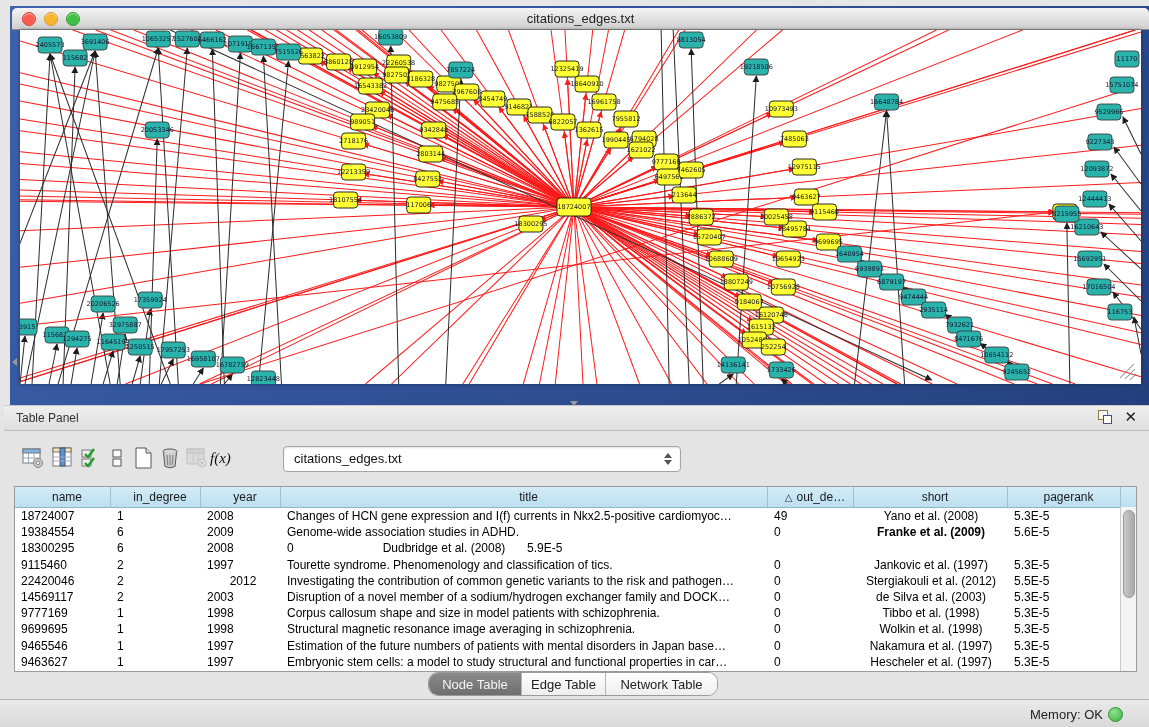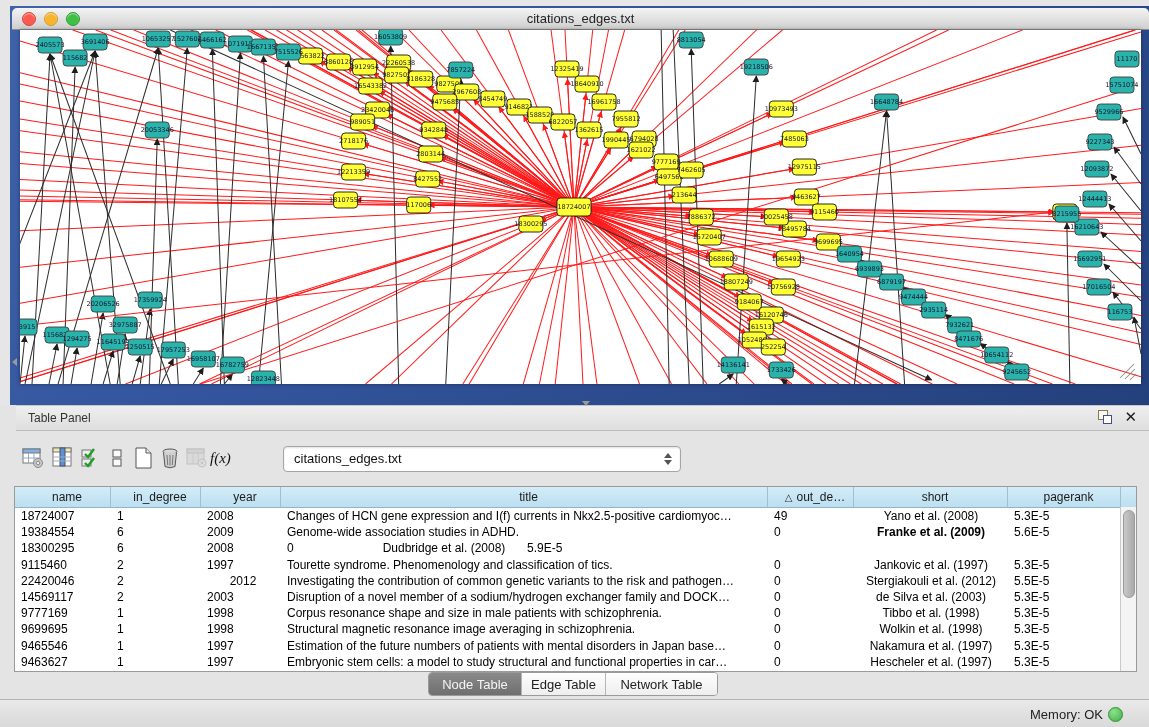--- a/index.html
+++ b/index.html
@@ -19,21 +19,21 @@
   .tl.yel{background:#f7b52e;border:1px solid #d89a24;}
   .tl.grn{background:#3fc043;border:1px solid #2f9a36;}
   .net-title{position:absolute;left:0;right:0;text-align:center;font-size:13px;color:#222;}
   .net-canvas{position:absolute;left:8px;right:8px;top:22px;height:354px;background:#fff;
     box-shadow:0 0 4px rgba(0,0,0,.4);}
   .net-canvas svg{display:block;}
   .left-grabber{position:absolute;left:2px;top:352px;width:0;height:0;
     border-top:4px solid transparent;border-bottom:4px solid transparent;border-right:5px solid #9a9a9a;}
   
   .table-panel{position:absolute;left:0;top:405px;width:1149px;height:295px;background:#e4e4e4;}
-  .panel-titlebar{position:absolute;left:16px;top:0;right:0;height:24px;
+  .panel-titlebar{position:absolute;left:4px;top:0;right:0;height:24px;
     background:linear-gradient(#efefef,#dedede);border-bottom:1px solid #bdbdbd;border-top:1px solid #c8c8c8;}
   .panel-title{position:absolute;left:12px;top:5px;font-size:12px;color:#333;}
   .panel-btns{position:absolute;right:12px;top:4px;display:flex;gap:12px;align-items:center;}
   .float-icon{width:14px;height:14px;position:relative;}
   .float-icon .sq1{position:absolute;left:0;top:0;width:8px;height:8px;border:1.5px solid #8a7a40;background:#f7f7f7;}
   .float-icon .sq2{position:absolute;right:0;bottom:0;width:7px;height:7px;border:1.5px solid #44517a;background:#fff;}
   .close-icon{font-size:15px;font-weight:bold;color:#1a1a1a;line-height:14px;}
   .toolbar{position:absolute;left:8px;top:30px;right:8px;height:46px;}
   .tb-icon{position:absolute;top:8px;width:26px;height:30px;display:flex;align-items:center;justify-content:center;}
   .combo{position:absolute;left:275px;top:11px;width:396px;height:24px;background:#fff;
@@ -50,21 +50,21 @@
       display:flex;align-items:center;justify-content:center;gap:4px;overflow:hidden;white-space:nowrap;padding-left:9px;}
   .sort-tri{font-size:10px;color:#333;}
   .tbody{position:relative;}
   .tr{display:flex;height:16.2px;align-items:center;}
   .td{box-sizing:border-box;font-size:12px;color:#000;overflow:hidden;white-space:nowrap;padding:0 2px 0 6px;}
   .td.center{text-align:center;padding:0;}
   .vscroll{position:absolute;right:0;top:20px;bottom:0;width:15px;background:#f4f4f4;border-left:1px solid #c9c9c9;}
   .vthumb{position:absolute;left:2px;top:3px;width:10px;height:86px;border-radius:6px;
     background:linear-gradient(90deg,#c9c9c9,#a9a9a9);border:1px solid #9a9a9a;}
   .tabs{position:absolute;left:428px;top:267px;height:22px;display:flex;border:1px solid #9a9a9a;
-    border-radius:4px;overflow:hidden;background:#fff;}
+    border-radius:10px;overflow:hidden;background:#fff;}
   .tab{font-size:13px;display:flex;align-items:center;justify-content:center;color:#222;
     background:linear-gradient(#fefefe,#eeeeee);border-right:1px solid #b5b5b5;}
   .tab:last-child{border-right:none;}
   .tab.selected{background:linear-gradient(#8a8a8a,#6f6f6f);color:#f4f4f4;}
   
   .status-bar{position:absolute;left:0;bottom:0;width:1149px;height:27px;
     background:linear-gradient(#e9e9e9,#d9d9d9);border-top:1px solid #b3b3b3;}
   .memory{position:absolute;right:46px;top:7px;font-size:13px;color:#222;}
   .mem-dot{position:absolute;right:26px;top:7px;width:13px;height:13px;border-radius:50%;
     background:radial-gradient(circle at 35% 30%,#8fe08f,#3db542);border:1px solid #2f8f35;}
@@ -867,21 +867,21 @@
           <div class="td" style="width: 80px;">2003</div>
           <div class="td" style="width: 487px;">Disruption of a novel member of a sodium/hydrogen exchanger family and DOCK…</div>
           <div class="td" style="width: 86px;">0</div>
           <div class="td center" style="width: 154px;">de Silva et al. (2003)</div>
           <div class="td" style="width: 113px;">5.3E-5</div>
         </div>
         <div class="tr">
           <div class="td" style="width: 96px;">9777169</div>
           <div class="td" style="width: 90px;">1</div>
           <div class="td" style="width: 80px;">1998</div>
-          <div class="td" style="width: 487px;">Corpus resonance shape and size in male patients with schizophrenia.</div>
+          <div class="td" style="width: 487px;">Corpus callosum shape and size in model patients with schizophrenia.</div>
           <div class="td" style="width: 86px;">0</div>
           <div class="td center" style="width: 154px;">Tibbo et al. (1998)</div>
           <div class="td" style="width: 113px;">5.3E-5</div>
         </div>
         <div class="tr">
           <div class="td" style="width: 96px;">9699695</div>
           <div class="td" style="width: 90px;">1</div>
           <div class="td" style="width: 80px;">1998</div>
           <div class="td" style="width: 487px;">Structural magnetic resonance image averaging in schizophrenia.</div>
           <div class="td" style="width: 86px;">0</div>

